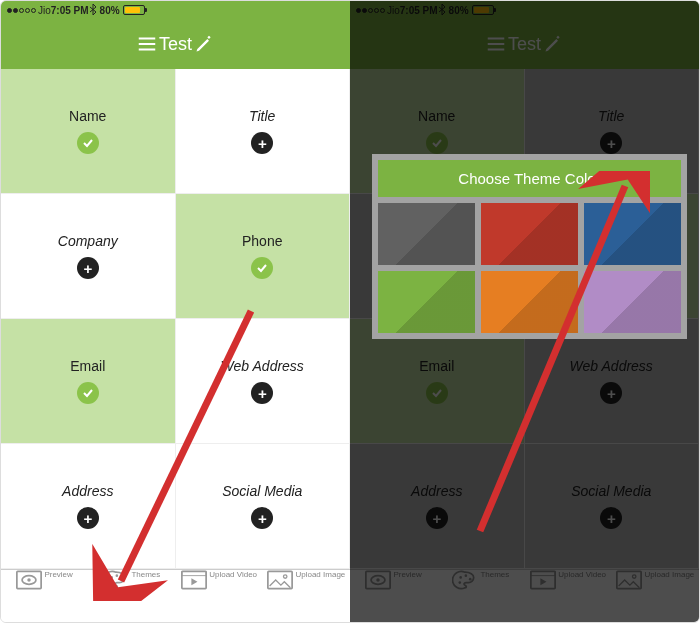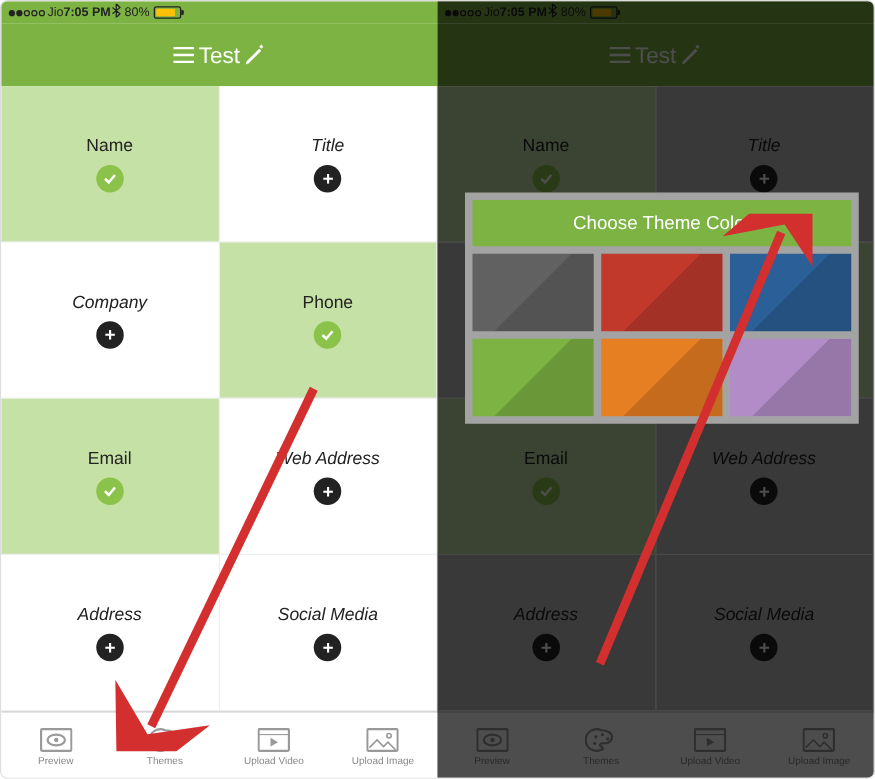--- a/index.html
+++ b/index.html
@@ -1,41 +1,41 @@
 <!DOCTYPE html>
 <html><head>
 <meta charset="utf-8">
 <style>
 * { margin:0; padding:0; box-sizing:border-box; font-family: -apple-system, Helvetica, Arial, sans-serif; }
 body { background:#fff; display:flex; justify-content:center; }
 .frame { width:700px; height:623px; display:flex; border:1px solid #ddd; border-radius:6px; overflow:hidden; position:relative; }
 .phone { width:350px; height:623px; display:flex; flex-direction:column; position:relative; }
 .status-bar { height:18px; background:#7cb342; display:flex; align-items:center; justify-content:flex-start; padding:0 6px; font-size:10px; color:#222; }
 .sb-left { display:flex; align-items:center; gap:2px; }
-.sb-right { display:flex; align-items:center; gap:3px; }
+.sb-right { display:flex; align-items:center; gap:3px;font-weight:bold; }
 .battery { width:22px; height:10px; border:1px solid #222; border-radius:2px; position:relative; display:inline-block; }
 .battery::after { content:""; position:absolute; right:-3px; top:2px; width:2px; height:4px; background:#222; border-radius:0 1px 1px 0; }
 .battery-fill { position:absolute; left:1px; top:1px; bottom:1px; width:75%; background:#ffc107; border-radius:1px; }
 .dots { display:flex; gap:1px; }
 .dot { width:5px; height:5px; border-radius:50%; border:1px solid #222; }
 .dot.f { background:#222; }
 
 .header { height:50px; background:#7cb342; display:flex; align-items:center; justify-content:center; padding:0 14px; color:#fff; }
 .header-title { font-size:18px; font-weight:500; }
 .hicon { width:24px; height:24px; display:flex; align-items:center; justify-content:center; }
 
 .grid { flex:1; display:grid; grid-template-columns:1fr 1fr; grid-template-rows:repeat(4,1fr); }
 .cell { display:flex; flex-direction:column; align-items:center; justify-content:center; gap:8px; font-size:14px; color:#222; border-right:1px solid #eee; border-bottom:1px solid #eee; }
 .cell.selected { background:#c5e1a5; }
 .cell:not(.selected) { background:#fff;font-style:italic; }
 .check { width:22px; height:22px; border-radius:50%; background:#8bc34a; display:flex; align-items:center; justify-content:center; }
 .plus { width:22px; height:22px; border-radius:50%; background:#222; display:flex; align-items:center; justify-content:center; color:#fff; font-weight:bold; font-size:15px; }
 
 .tabbar { height:55px; background:#fff; border-top:1px solid #ccc; display:flex; }
-.tab { flex:1; display:flex; flex-direction:column; align-items:center; justify-content:center; gap:2px; font-size:8px; color:#888; }
+.tab { flex:1; display:flex; flex-direction:row; align-items:flex-start; justify-content:center; gap:2px; font-size:8px; color:#888; }
 .tab svg { width:26px; height:20px; }
 
 .overlay { position:absolute; inset:0; background:rgba(0,0,0,0.45); }
 .popup { position:absolute; top:105px; left:22px; right:12px; background:#a3a3a3; padding:6px;margin-top:48px; }
 .popup-header { background:#7cb342; color:#fff; text-align:center; padding:10px 0; font-size:15px; margin-bottom:6px; }
 .swatches { display:grid; grid-template-columns:1fr 1fr 1fr; gap:6px; }
 .swatch { height:62px; position:relative; overflow:hidden; }
 .swatch::after { content:""; position:absolute; inset:0; background:linear-gradient(135deg, transparent 50%, rgba(0,0,0,0.15) 50%); }
 
 .arrow { position:absolute; pointer-events:none; z-index:10; }

